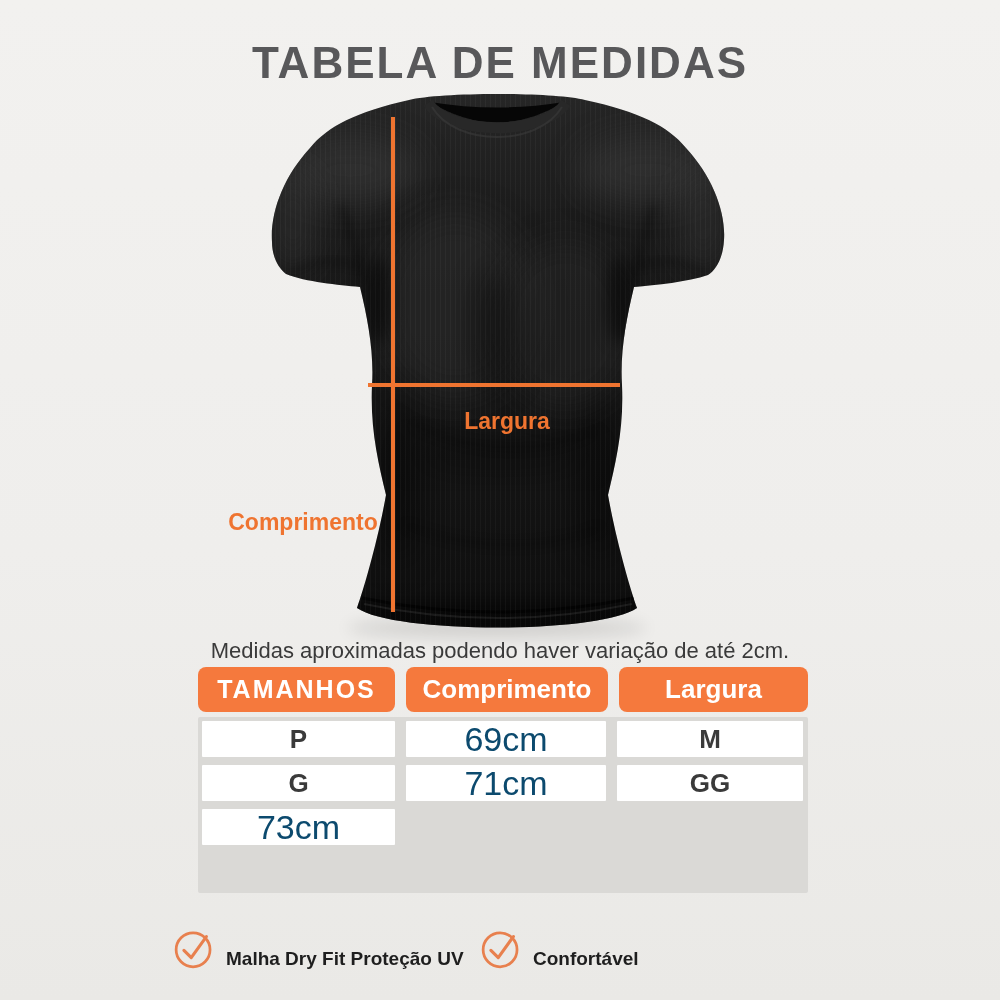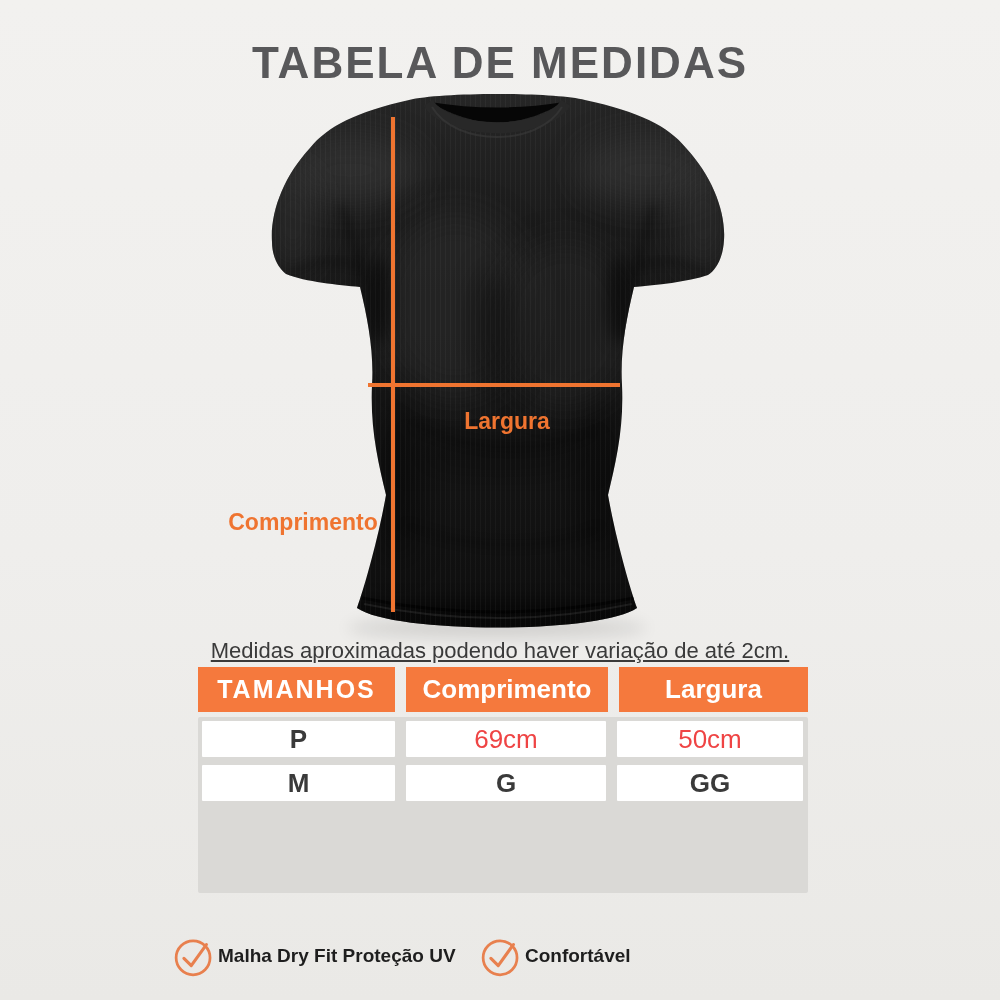--- a/index.html
+++ b/index.html
@@ -13,44 +13,44 @@
     font-size:44px;font-weight:bold;letter-spacing:2px;color:#58585a;
   }
   .fig-svg{position:absolute;left:0;top:0;width:1000px;height:1000px;}
   .meas-label{
     position:absolute;color:#ef7430;font-weight:bold;font-size:23px;text-align:center;
   }
   .label-largura{left:407px;top:408px;width:200px;}
   .label-comprimento{left:205px;top:509px;width:196px;}
   .note{
     position:absolute;top:638px;left:0;width:1000px;text-align:center;
-    font-size:22px;color:#3a3a3a;text-decoration:underline;
+    font-size:22px;color:#3a3a3a;
   }
   .tbl-header{
     position:absolute;left:198px;top:667px;width:610px;height:45px;
     display:grid;grid-template-columns:197px 202px 189px;column-gap:11px;
   }
   .th{
     background:#f5793d;color:#ffffff;font-weight:bold;font-size:26px;
-    display:flex;align-items:center;justify-content:center;border-radius:0;
+    display:flex;align-items:center;justify-content:center;border-radius:8px;
   }
   .th.caps{letter-spacing:2px;font-size:25px;}
   .tbl-body{
     position:absolute;left:198px;top:717px;width:602px;height:168px;
     background:#dad9d6;padding:4px;border-radius:2px;
     display:grid;grid-template-columns:193px 200px 186px;
     column-gap:11px;row-gap:8px;grid-auto-rows:36px;
   }
   .cell{
     background:#ffffff;display:flex;align-items:center;justify-content:center;
-    font-size:26px;color:#ef4444;border-radius:1px;
+    font-size:34px;color:#0c4a6e;border-radius:1px;
   }
   .cell.c-size{font-weight:bold;font-size:26px;color:#3a3a3a;}
   .features{position:absolute;left:0;top:918px;width:1000px;height:52px;}
-  .feature{position:absolute;top:12px;height:52px;display:flex;align-items:center;gap:2px;}
+  .feature{position:absolute;top:0;height:52px;display:flex;align-items:flex-end;gap:10px;}
   .feature:nth-child(1){left:172px;}
   .feature:nth-child(2){left:479px;}
   .feature:nth-child(3){left:674px;}
   .feature svg{width:44px;height:44px;flex:0 0 auto;}
   .feature .f-label{font-size:19px;font-weight:bold;color:#1e1e1e;white-space:nowrap;}
 </style>
 </head>
 <body>
 
 <div class="page">
@@ -151,27 +151,28 @@
 
   <div class="tbl-header">
     <div class="th caps">TAMANHOS</div>
     <div class="th">Comprimento</div>
     <div class="th">Largura</div>
   </div>
 
   <div class="tbl-body">
   <div class="cell c-size">P</div>
   <div class="cell c-comp">69cm</div>
-  <div class="cell c-larg">50cm</div>
 
   <div class="cell c-size">M</div>
 
   <div class="cell c-size">G</div>
+  <div class="cell c-comp">71cm</div>
 
   <div class="cell c-size">GG</div>
+  <div class="cell c-comp">73cm</div>
 </div>
 
   <div class="features">
   <div class="feature">
     <svg viewBox="0 0 48 48">
       <circle cx="23" cy="26" r="18.5" fill="none" stroke="#e8804e" stroke-width="3"></circle>
       <path d="M 13 26.5 L 21 34.5 L 37.5 11.5" fill="none" stroke="#e8804e" stroke-width="3.4" stroke-linecap="round" stroke-linejoin="round"></path>
     </svg>
     <span class="f-label">Malha Dry Fit Proteção UV</span>
   </div>

